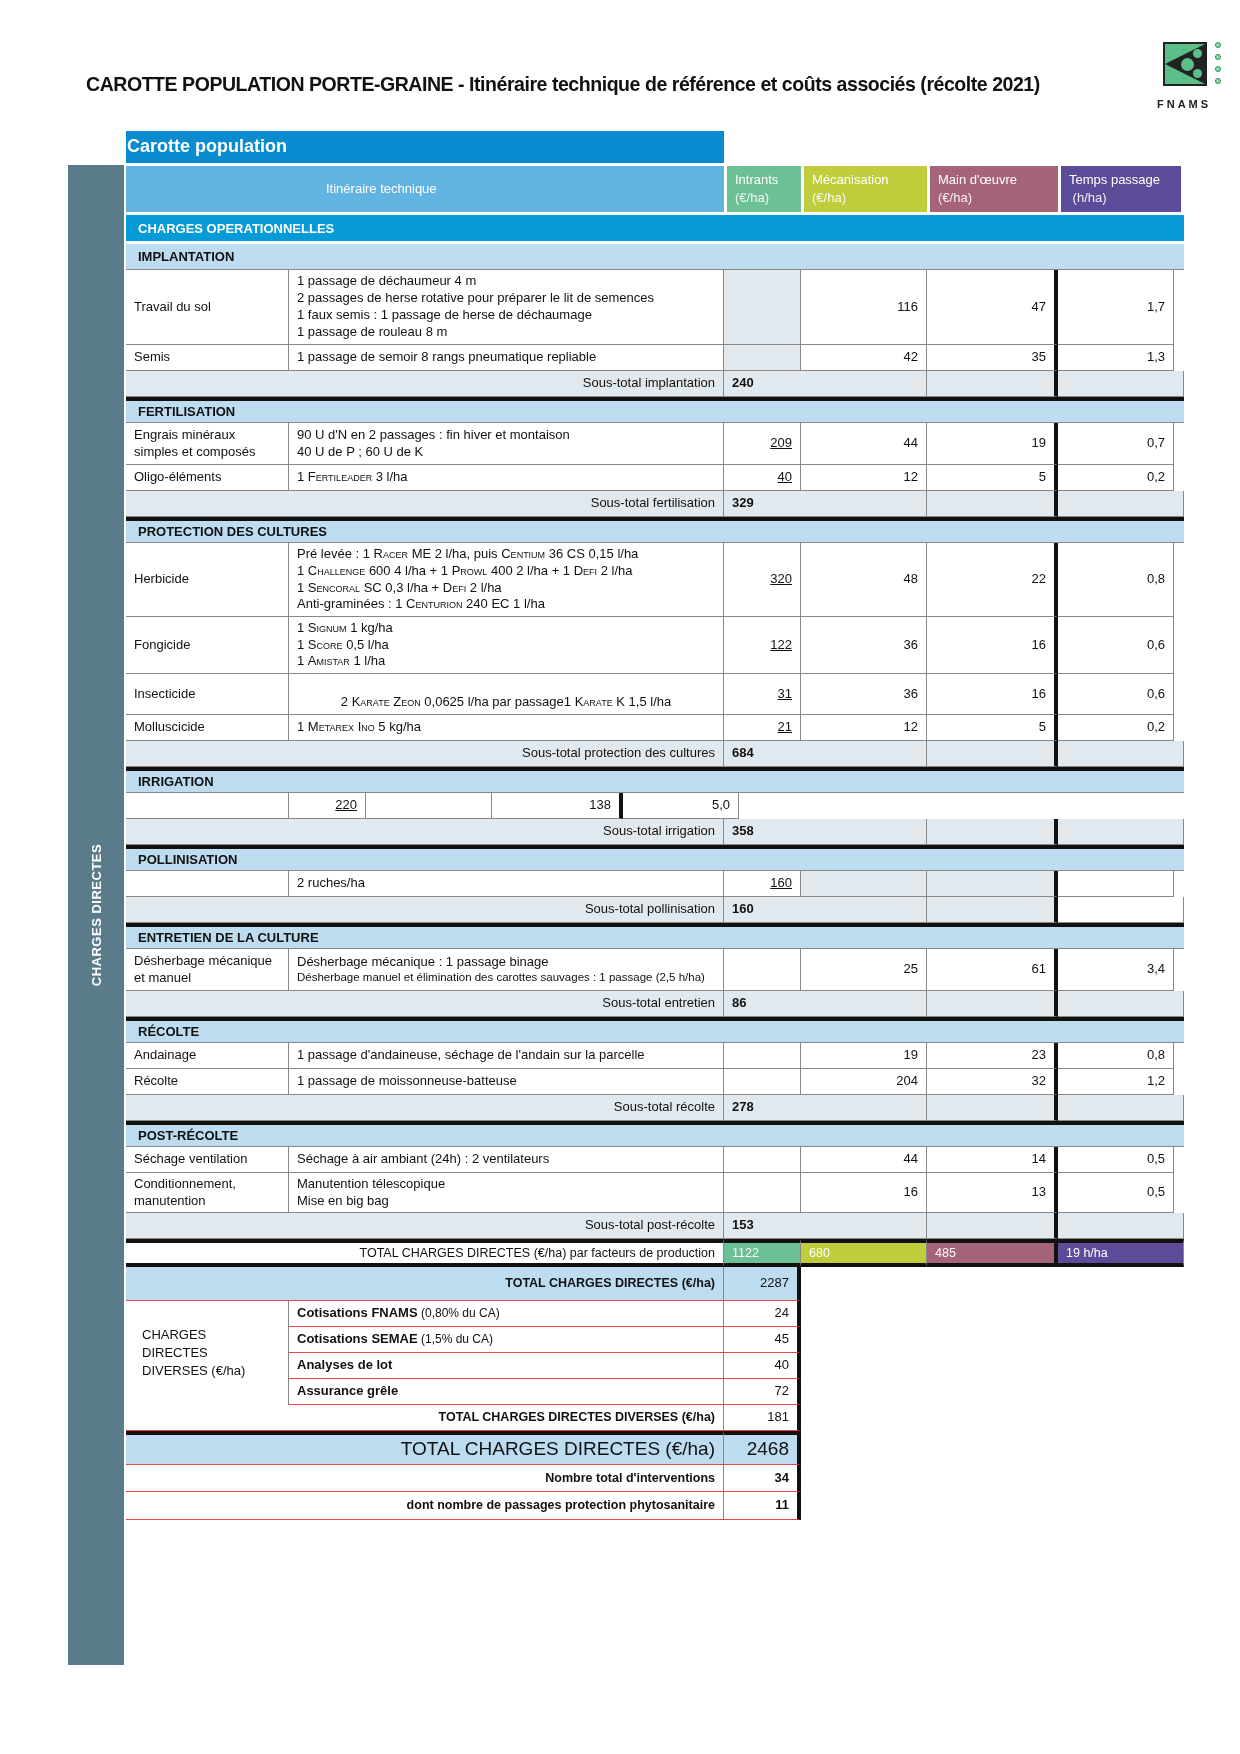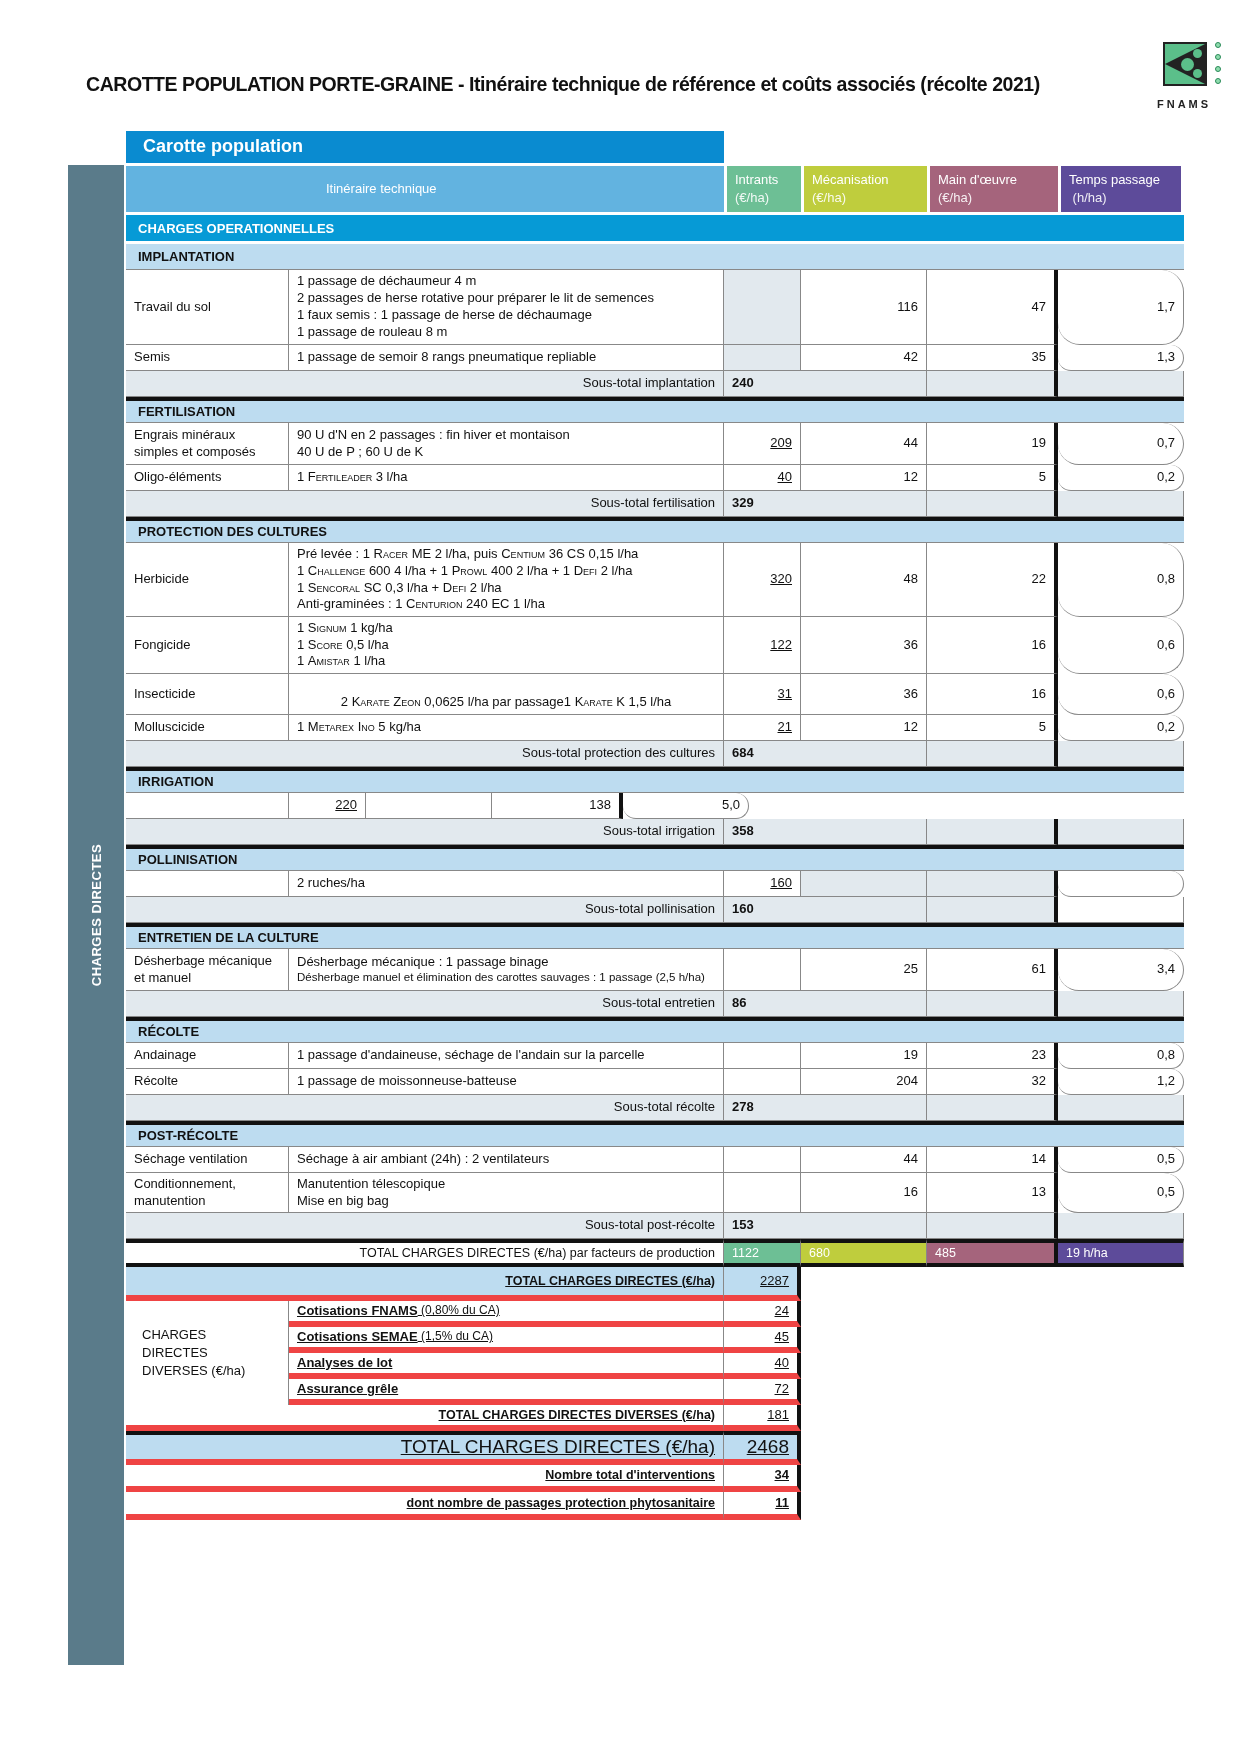--- a/index.html
+++ b/index.html
@@ -20,27 +20,27 @@
   .sidebar .lbl { position: absolute; left: 28px; top: 750px; transform: translate(-50%, -50%) rotate(-90deg); color: #fff; font-weight: bold; font-size: 13px; letter-spacing: 0.5px; white-space: nowrap; }
 
   .tbl { position: absolute; left: 126px; top: 131px; width: 1058px; }
   .row { position: relative; display: flex; width: 1058px; }
   .cell { position: relative; display: flex; align-items: center; padding: 0 8px; border-right: 1px solid #888; border-bottom: 1px solid #888; line-height: 1.3; font-size: 13px; }
   .c1 { width: 163px; }
   .c2 { width: 435px; }
   .c3 { width: 77px; justify-content: flex-end; text-decoration: underline; }
   .c4 { width: 126px; justify-content: flex-end; }
   .c5 { width: 131px; justify-content: flex-end; border-right: 4px solid #111; }
-  .c6 { width: 126px; justify-content: flex-end; border-radius: 22px; }
+  .c6 { width: 116px; justify-content: flex-end; }
   .lines { display: block; padding-top: 3px; padding-bottom: 3px; }
   .lines div { white-space: nowrap; }
   .sc { font-variant: small-caps; }
 
   .hdr-top { height: 32px; }
-  .hdr-top .a { width: 598px; background: #0a8bd0; color: #fff; font-size: 18px; font-weight: bold; padding-left: 17px; border: none; margin-right: 3px; }
+  .hdr-top .a { width: 598px; background: #0a8bd0; color: #fff; font-size: 18px; font-weight: bold; padding-left: 1px; border: none; margin-right: 3px; }
   .hdr-top .b { flex: 1; background: #0a8bd0; color: #fff; font-size: 13px; font-weight: bold; padding-left: 12px; border: none; }
   .hdr-cols { height: 46px; margin-top: 3px; }
   .hdr-cols .it { width: 598px; background: #62b3e0; color: #fff; justify-content: center; border: none; margin-right: 3px; padding-left: 200px; justify-content: flex-start; }
   .hdr-cols .h { color: #fff; border: none; display: block; padding: 5px 8px 0; margin-right: 3px; font-size: 13px; line-height: 1.4; }
   .hdr-cols .h .u { font-weight: normal; opacity: 0.9; }
   .h-int { width: 74px; background: #6dbf95; }
   .h-mec { width: 123px; background: #bfcd3d; }
   .h-mo { width: 128px; background: #a5647c; }
   .h-tp { width: 120px; background: #5d4b9a; margin-right: 0 !important; }
 
@@ -56,21 +56,21 @@
   .shade { background: #e2e9ee; }
 
   .total-prod .cell { font-weight: normal; font-size: 12.5px; border-top: 4px solid #111; border-bottom: 4px solid #111; }
   .total-prod .lab { width: 598px; justify-content: flex-end; }
   .total-prod .t1 { width: 77px; background: #6dbf95; color: #fff; }
   .total-prod .t2 { width: 126px; background: #bfcd3d; color: #fff; }
   .total-prod .t3 { width: 131px; background: #a5647c; color: #fff; border-right: 4px solid #111; }
   .total-prod .t4 { width: 126px; background: #5d4b9a; color: #fff; }
 
   .small { width: 675px; }
-  .small .cell { border-bottom: 6px solid #ef4444; text-decoration: underline; }
+  .small .cell { border-bottom: 1px solid #ef4444; }
   .small .lab { width: 598px; justify-content: flex-end; font-weight: bold; font-size: 12.5px; }
   .small .v { width: 77px; justify-content: flex-end; border-right: 4px solid #111; }
   .small .blue { background: #bddcf0; }
   .small .item { width: 435px; }
   .small .item b { font-weight: bold; }
   .small .item .n { font-weight: normal; font-size: 12px; }
   .grandtotal .cell { height: 34px; border-top: 4px solid #111; background: #bddcf0; }
   .grandtotal .lab { font-size: 19px; font-weight: normal; }
   .grandtotal .v { font-size: 19px; }
   .divgroup { position: relative; display: flex; width: 675px; }

